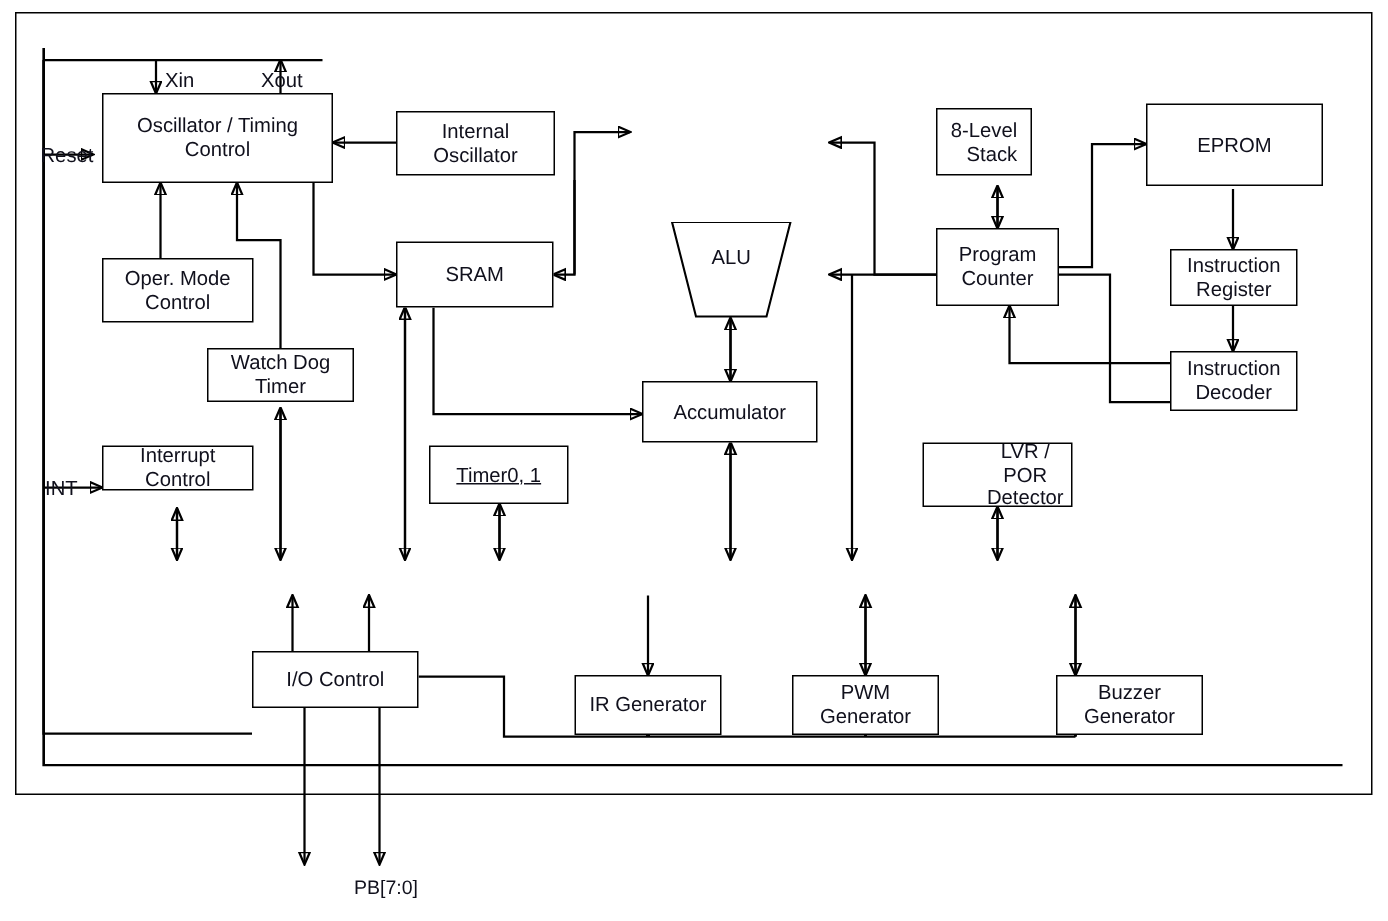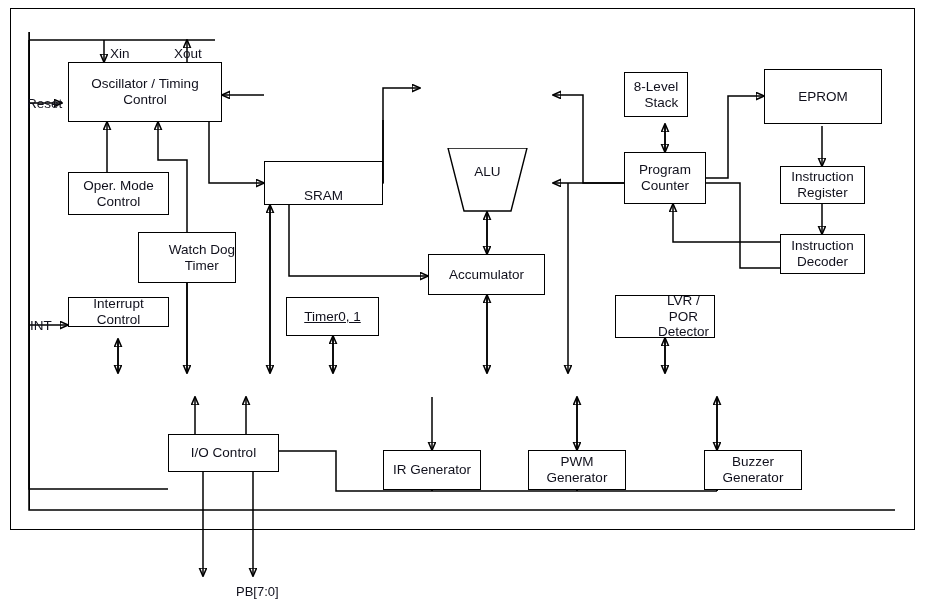--- a/index.html
+++ b/index.html
@@ -248,58 +248,62 @@
     <line x1="432" y1="490" x2="432" y2="491" stroke="#000" stroke-width="1.5"></line>
     <line x1="577" y1="490" x2="577" y2="491" stroke="#000" stroke-width="1.5"></line>
     <line x1="717" y1="490" x2="717" y2="491" stroke="#000" stroke-width="1.5"></line>
   </svg>
 
   <div class="box" style="left:68px;top:62px;width:154px;height:60px;">
     <span>Oscillator / Timing
 Control</span>
   </div>
 
+  <div class="box" style="left:264px;top:74px;width:106px;height:43px;">
+    <span>Internal
+Oscillator</span>
+  </div>
 
 
   <div class="box" style="left:624px;top:72px;width:64px;height:45px;text-align:right;">
     <span>8-Level
 Stack</span>
   </div>
 
   <div class="box" style="left:764px;top:69px;width:118px;height:55px;">
     <span>EPROM</span>
   </div>
 
   <div class="box" style="left:68px;top:172px;width:101px;height:43px;">
     <span>Oper. Mode
 Control</span>
   </div>
 
-  <div class="box" style="left:264px;top:161px;width:119px;height:44px;align-items:flex-end;">
+  <div class="box" style="left:264px;top:161px;width:105px;height:44px;">
     <span>SRAM</span>
   </div>
 
   <div class="alu" style="left:440px;top:148px;width:95px;height:64px;">
     <svg width="95" height="64" viewBox="0 0 95 64">
       <polygon points="8,0 87,0 71,63 24,63" fill="#ffffff" stroke="#000" stroke-width="1.4" transform="scale(1,1)"></polygon>
     </svg>
     <div class="alu-label">ALU</div>
   </div>
 
   <div class="box" style="left:624px;top:152px;width:82px;height:52px;">
     <span>Program
 Counter</span>
   </div>
 
   <div class="box" style="left:780px;top:166px;width:85px;height:38px;">
     <span>Instruction
 Register</span>
   </div>
 
-  <div class="box" style="left:138px;top:232px;width:98px;height:51px;justify-content:flex-end;">
+  <div class="box" style="left:138px;top:232px;width:98px;height:36px;">
     <span>Watch Dog
 Timer</span>
   </div>
 
   <div class="box" style="left:428px;top:254px;width:117px;height:41px;">
     <span>Accumulator</span>
   </div>
 
   <div class="box" style="left:780px;top:234px;width:85px;height:40px;">
     <span>Instruction

